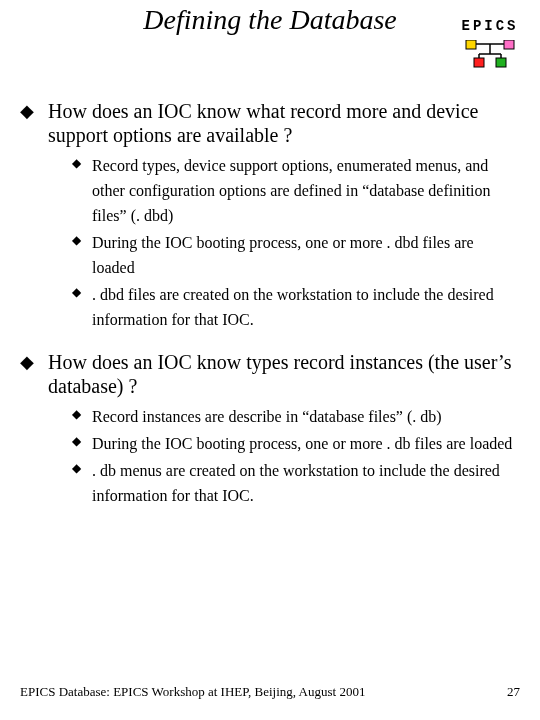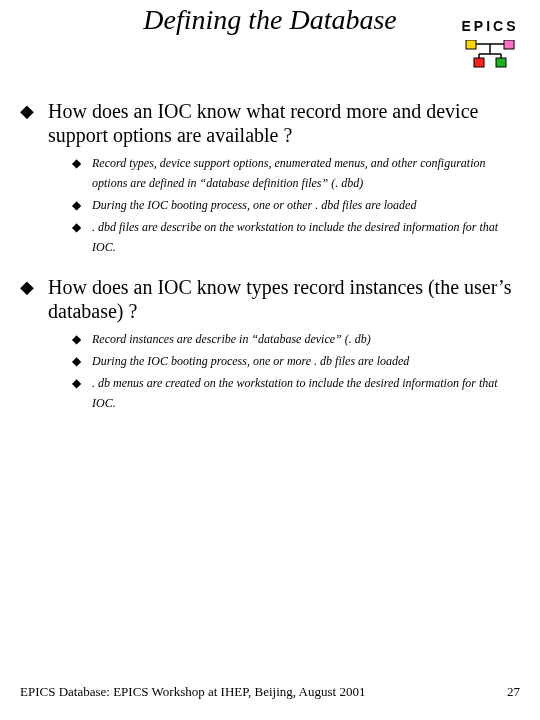--- a/index.html
+++ b/index.html
@@ -24,21 +24,21 @@
     width: 420px;
     margin: 0 auto;
   }
   .logo {
     position: absolute;
     right: 20px;
     top: 18px;
     width: 60px;
   }
   .logo-text {
-    font-family: Liberation Sans, sans-serif;
+    font-family: Liberation Mono, monospace;
     font-weight: bold;
     font-size: 14px;
     letter-spacing: 3px;
     text-align: center;
     margin-bottom: 6px;
   }
   .logo-svg {
     display: block;
     margin: 0 auto;
   }
@@ -72,23 +72,22 @@
     margin-bottom: 2px;
   }
   .sub-bullet {
     width: 20px;
     flex-shrink: 0;
     font-size: 12px;
     line-height: 20px;
   }
   .sub-text {
     flex: 1;
-    font-size: 12px;
-    line-height: 20px;
-    font-style: italic;
+    font-size: 16px;
+    line-height: 25px;
   }
   .footer {
     position: absolute;
     bottom: 20px;
     left: 20px;
     right: 20px;
     display: flex;
     justify-content: space-between;
     font-size: 13px;
   }
@@ -122,36 +121,36 @@
     <div class="top-bullet">◆</div>
     <div class="top-text">How does an IOC know what record more and device support options are available ?</div>
   </div>
   <div class="sub-list">
     <div class="sub-item">
       <div class="sub-bullet">◆</div>
       <div class="sub-text">Record types, device support options, enumerated menus, and other configuration options are defined in “database definition files” (. dbd)</div>
     </div>
     <div class="sub-item">
       <div class="sub-bullet">◆</div>
-      <div class="sub-text">During the IOC booting process, one or other . dbd files are loaded</div>
+      <div class="sub-text">During the IOC booting process, one or more . dbd files are loaded</div>
     </div>
     <div class="sub-item">
       <div class="sub-bullet">◆</div>
-      <div class="sub-text">. dbd files are describe on the workstation to include the desired information for that IOC.</div>
+      <div class="sub-text">. dbd files are created on the workstation to include the desired information for that IOC.</div>
     </div>
   </div>
 
   <div class="top-item">
     <div class="top-bullet">◆</div>
     <div class="top-text">How does an IOC know types record instances (the user’s database) ?</div>
   </div>
   <div class="sub-list">
     <div class="sub-item">
       <div class="sub-bullet">◆</div>
-      <div class="sub-text">Record instances are describe in “database device” (. db)</div>
+      <div class="sub-text">Record instances are describe in “database files” (. db)</div>
     </div>
     <div class="sub-item">
       <div class="sub-bullet">◆</div>
       <div class="sub-text">During the IOC booting process, one or more . db files are loaded</div>
     </div>
     <div class="sub-item">
       <div class="sub-bullet">◆</div>
       <div class="sub-text">. db menus are created on the workstation to include the desired information for that IOC.</div>
     </div>
   </div>

